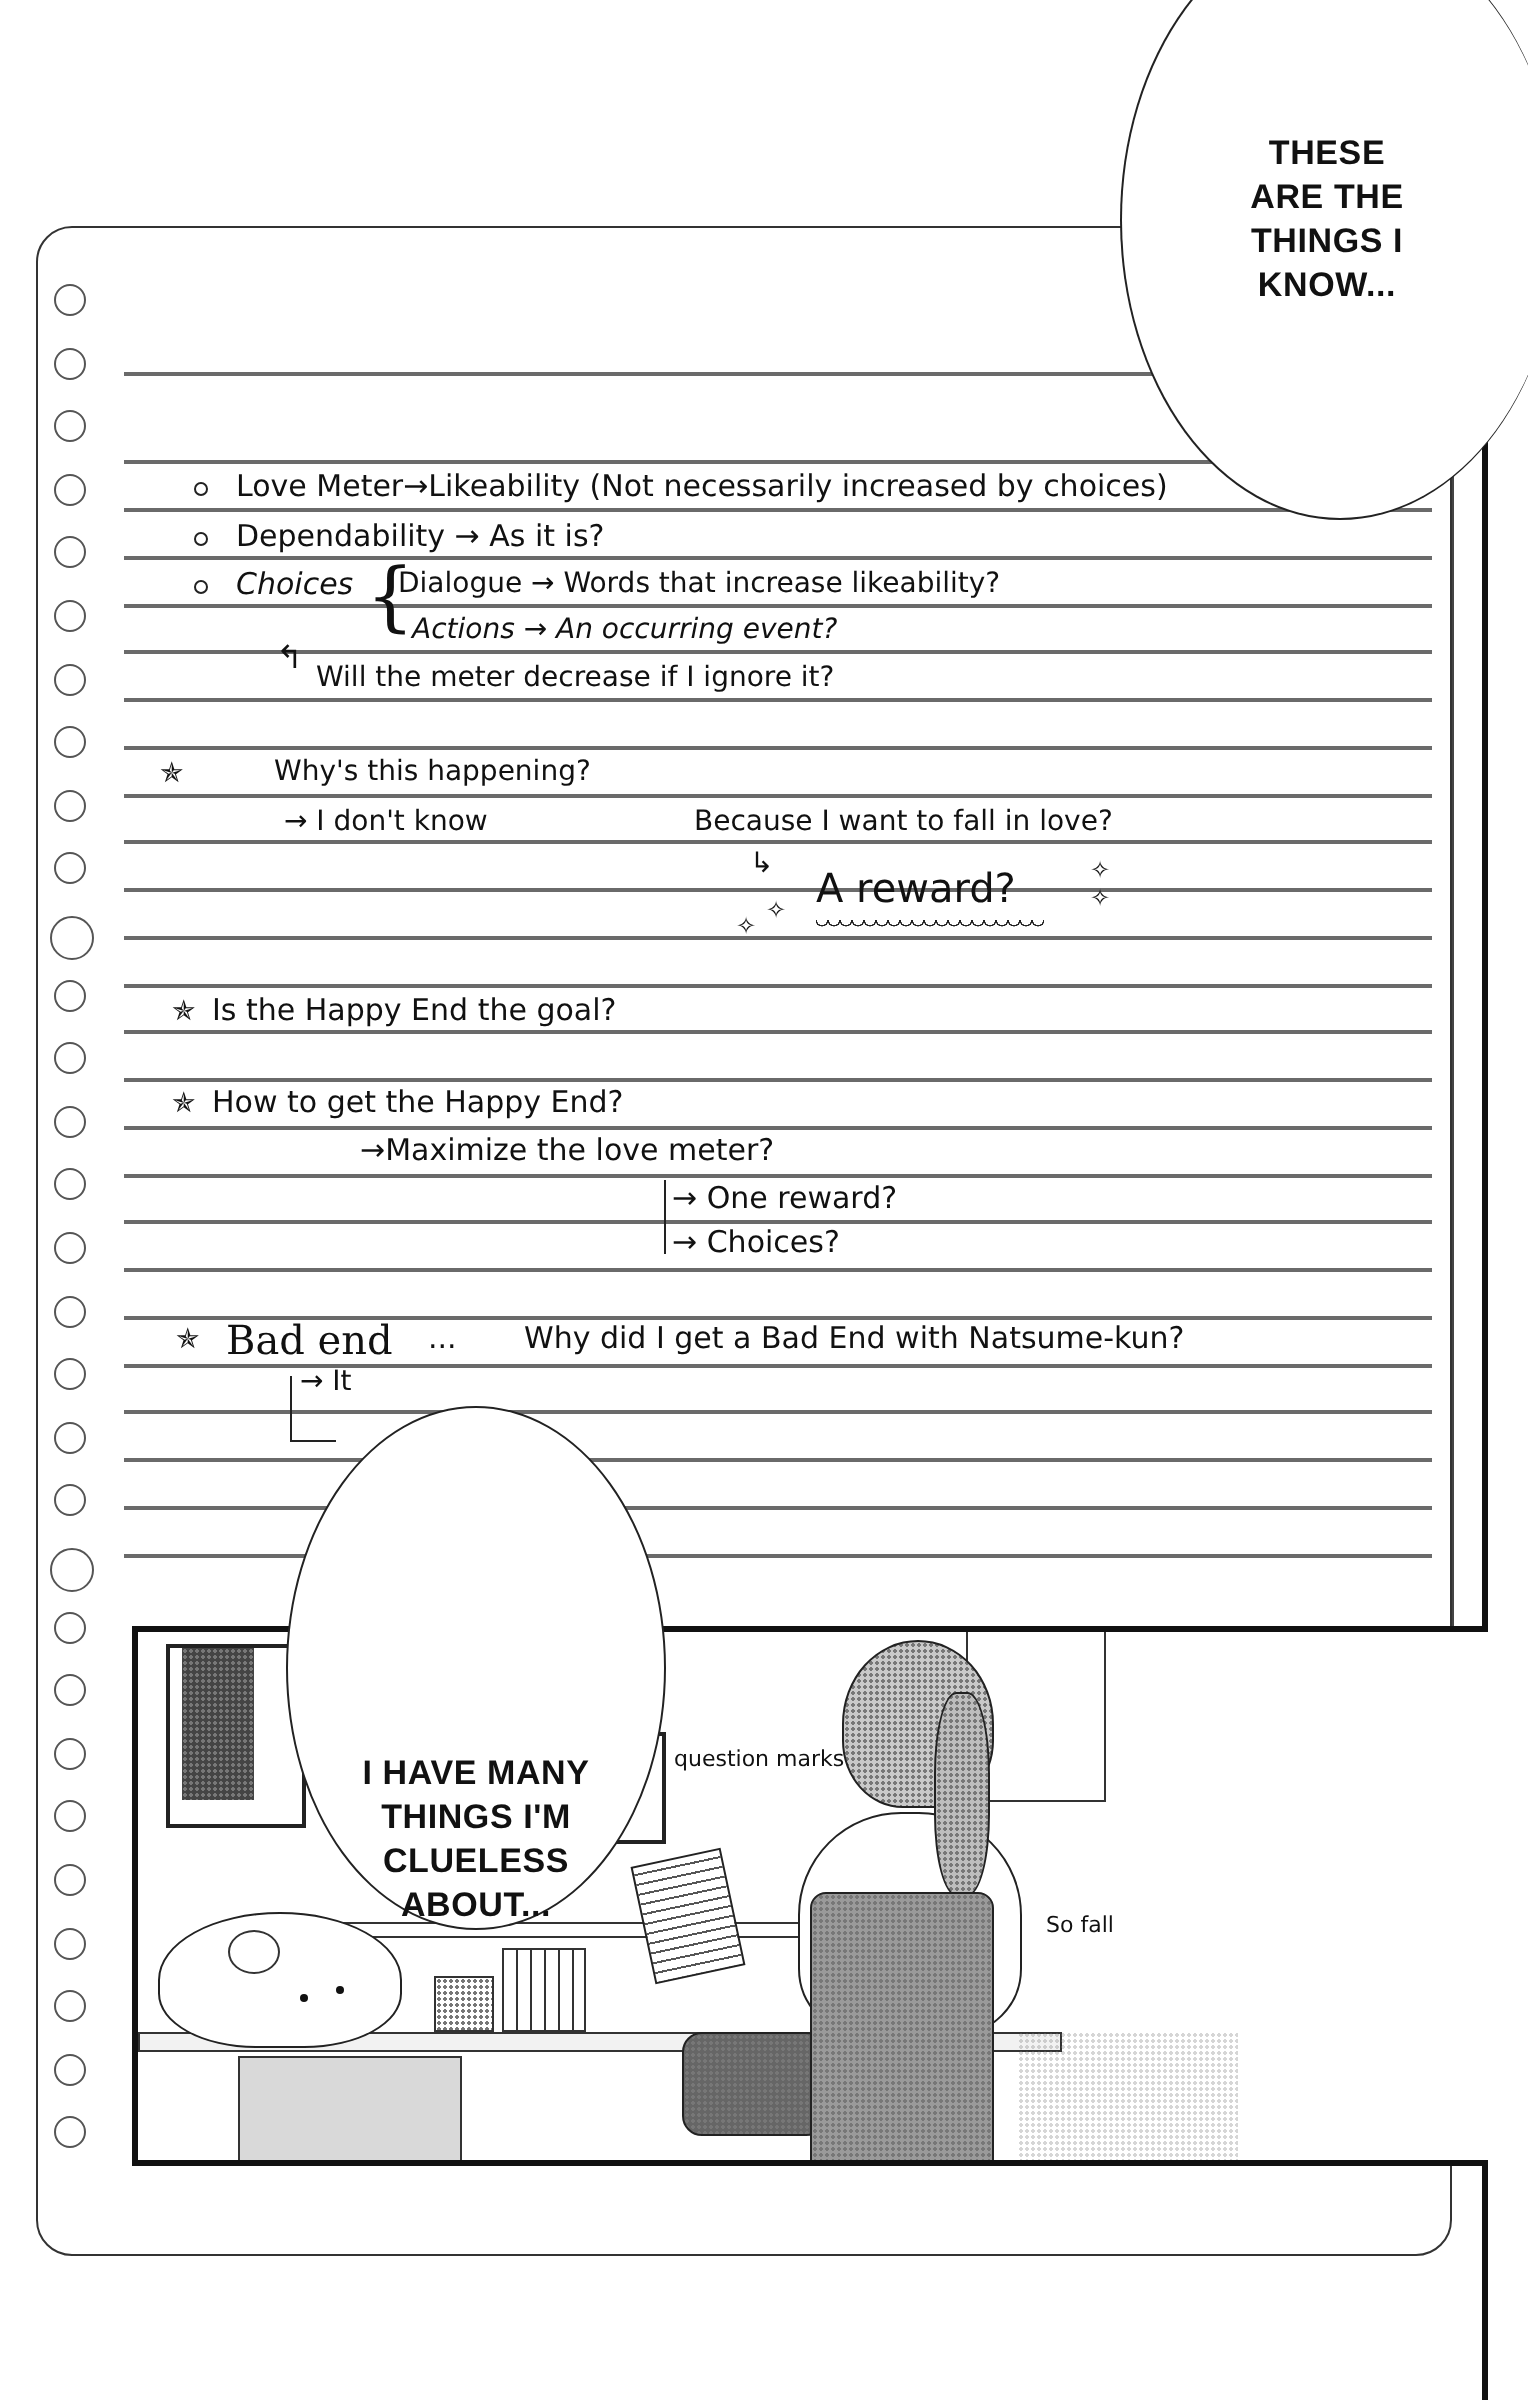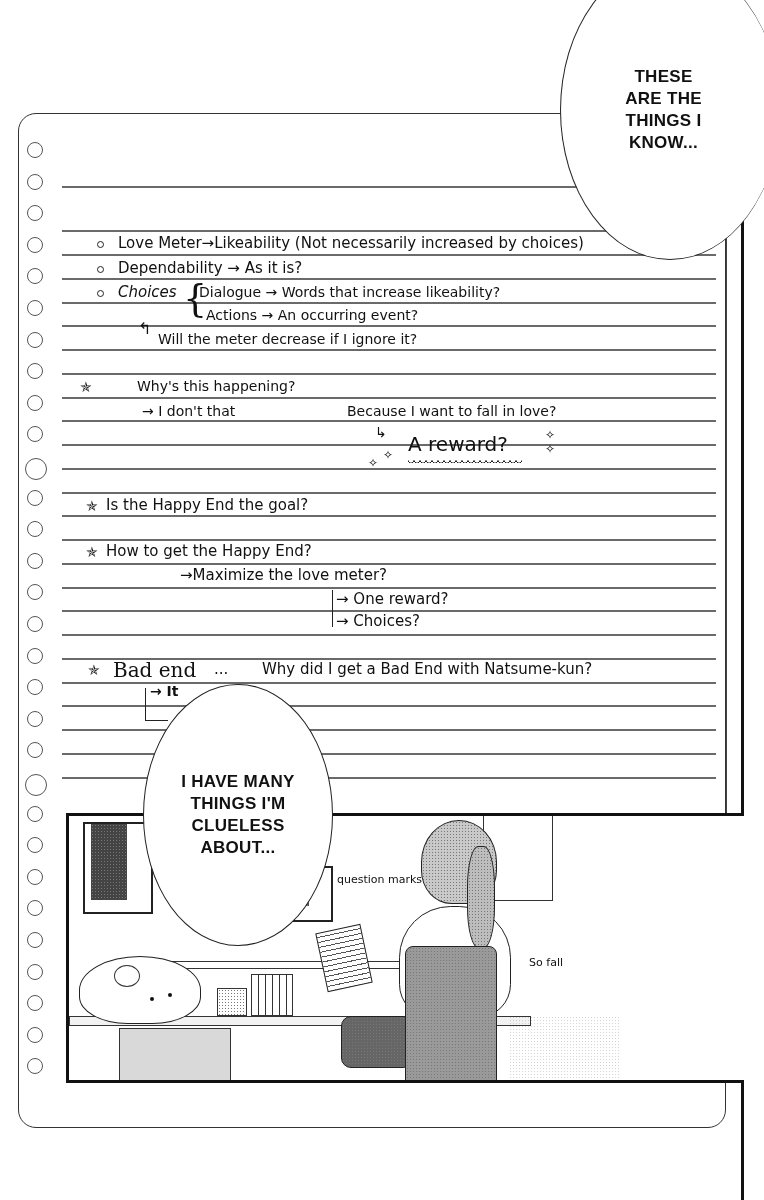--- a/index.html
+++ b/index.html
@@ -54,21 +54,21 @@
     display: flex; align-items: center; justify-content: center; text-align: center;
     font-family: "Liberation Sans", sans-serif; font-weight: bold; color: #111;
     box-sizing: border-box;
   }
   .bubble-text { font-size: 17px; line-height: 22px; letter-spacing: 0.3px; }
   .panel {
     position: absolute; left: 66px; top: 813px; width: 678px; height: 270px;
     border-top: 3px solid #111; border-left: 3px solid #111; border-bottom: 3px solid #111;
     background: #fff; box-sizing: border-box; overflow: hidden;
   }
-  .sfx { position: absolute; font-family: "DejaVu Sans", sans-serif; font-size: 11px; line-height: 14px; color: #111; text-align: right; }
+  .sfx { position: absolute; font-family: "DejaVu Sans", sans-serif; font-size: 11px; line-height: 14px; color: #111; text-align: left; }
   .dotted { background-image: radial-gradient(#777 0.8px, transparent 0.9px); background-size: 3px 3px; }
 </style>
 </head>
 <body>
 
 <div class="page-border"></div>
 
 <div class="notebook"></div>
 <div class="notebook-inner-right"></div>
 
@@ -135,27 +135,27 @@
 <span class="bullet" style="left:97px;top:241px;"></span>
 <span class="note" style="left:118px;top:234px;">Love Meter→Likeability (Not necessarily increased by choices)</span>
 
 <span class="bullet" style="left:97px;top:266px;"></span>
 <span class="note" style="left:118px;top:259px;">Dependability → As it is?</span>
 
 <span class="bullet" style="left:97px;top:290px;"></span>
 <span class="note" style="left:118px;top:283px;font-style:italic;">Choices</span>
 <span class="brace" style="left:183px;top:279px;font-size:38px;">{</span>
 <span class="note small" style="left:199px;top:284px;">Dialogue → Words that increase likeability?</span>
-<span class="note small" style="left:206px;top:307px;">Actions → An occurring event?</span>
+<span class="note small" style="left:206px;top:307px;font-style:italic;">Actions → An occurring event?</span>
 <span class="note small" style="left:138px;top:319px;font-size:16px;">↰</span>
 <span class="note small" style="left:158px;top:331px;">Will the meter decrease if I ignore it?</span>
 
 <span class="star" style="left:80px;top:380px;">✯</span>
 <span class="note small" style="left:104px;top:378px;margin-left:33px;">Why's this happening?</span>
-<span class="note small" style="left:142px;top:403px;">→ I don't that</span>
+<span class="note small" style="left:142px;top:403px;">→ I don't know</span>
 <span class="note small" style="left:347px;top:403px;">Because I want to fall in love?</span>
 <span class="note small" style="left:375px;top:424px;">↳</span>
 <span class="note big" style="left:408px;top:432px;">A reward?</span>
 <span class="wavy" style="left:408px;top:460px;width:114px;"></span>
 <span class="sparkle" style="left:368px;top:456px;">✧</span>
 <span class="sparkle" style="left:383px;top:448px;">✧</span>
 <span class="sparkle" style="left:545px;top:428px;">✧</span>
 <span class="sparkle" style="left:545px;top:442px;">✧</span>
 
 <span class="star" style="left:86px;top:499px;">✯</span>
@@ -166,21 +166,21 @@
 <span class="note" style="left:180px;top:566px;">→Maximize the love meter?</span>
 <span class="bracket" style="left:332px;top:590px;width:0;height:36px;"></span>
 <span class="note" style="left:336px;top:590px;">→ One reward?</span>
 <span class="note" style="left:336px;top:612px;">→ Choices?</span>
 
 <span class="star" style="left:88px;top:663px;">✯</span>
 <span class="note big" style="left:113px;top:658px;font-family:'DejaVu Serif',serif;font-weight:normal;">Bad end</span>
 <span class="note" style="left:214px;top:660px;">...</span>
 <span class="note" style="left:262px;top:660px;">Why did I get a Bad End with Natsume-kun?</span>
 <span class="bracket" style="left:145px;top:688px;width:22px;height:32px;"></span>
-<span class="note small" style="left:150px;top:683px;font-weight:bold;">→ It</span>
+<span class="note small" style="left:150px;top:683px;">→ It</span>
 
 <div class="panel">
 
   <div style="position:absolute;left:14px;top:6px;width:66px;height:88px;border:2px solid #222;background:#fff;">
     <div class="dotted" style="position:absolute;left:6px;top:0;width:36px;height:76px;background-color:#444;"></div>
   </div>
   <div style="position:absolute;left:208px;top:50px;width:52px;height:52px;border:2px solid #222;background:#fff;">
     <div class="dotted" style="position:absolute;left:6px;top:0;width:24px;height:38px;background-color:#555;"></div>
   </div>
 
@@ -208,15 +208,15 @@
   <div class="dotted" style="position:absolute;left:440px;top:200px;width:110px;height:70px;opacity:0.3;"></div>
 
   <div class="sfx" style="left:268px;top:57px;">question marks</div>
   <div class="sfx" style="left:454px;top:140px;width:40px;">So fall</div>
 </div>
 
 <div class="bubble" style="left:560px;top:-40px;width:220px;height:300px;border-right:none;">
   <div class="bubble-text" style="width:90px;margin-left:-14px;">THESE ARE THE THINGS I KNOW...</div>
 </div>
 
-<div class="bubble" style="left:143px;top:684px;width:190px;height:262px;">
+<div class="bubble" style="left:143px;top:703px;width:190px;height:262px;align-items:flex-end;">
   <div class="bubble-text" style="width:130px;">I HAVE MANY THINGS I'M CLUELESS ABOUT...</div>
 </div>
 
 </body></html>

